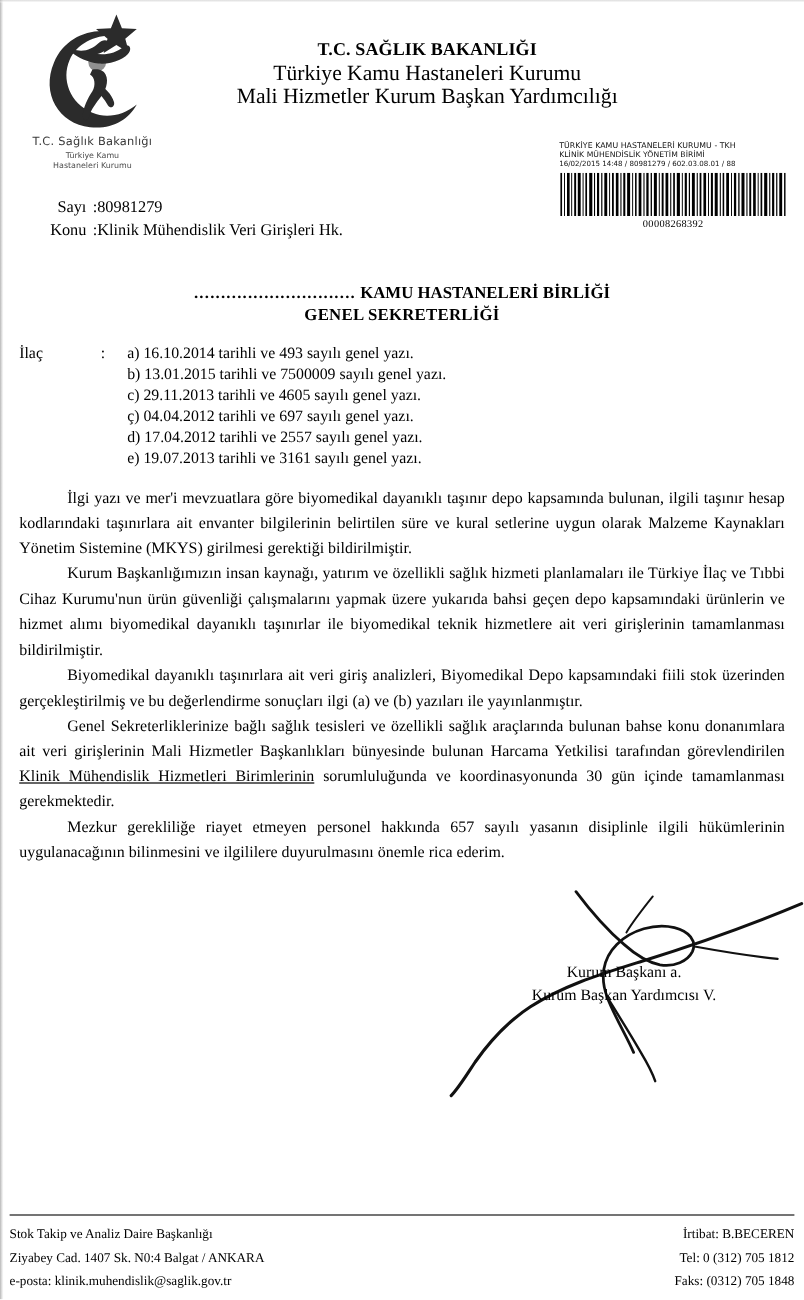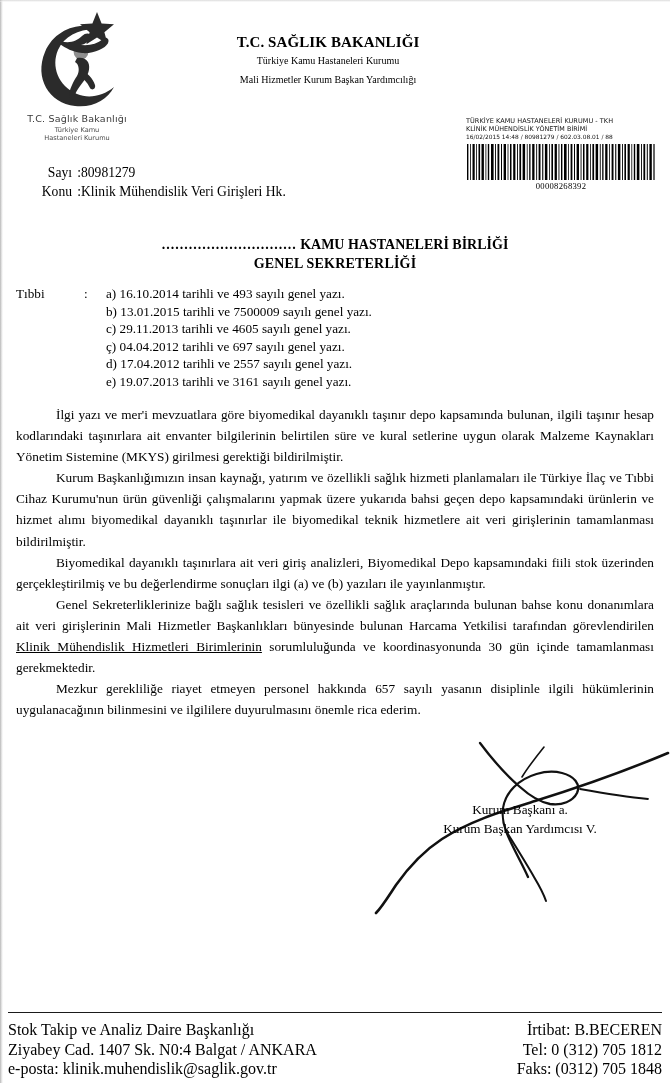--- a/index.html
+++ b/index.html
@@ -60,33 +60,33 @@
   .logo-caption-sub {
     font-family: "DejaVu Sans", sans-serif;
     font-size: 6.6px;
     line-height: 8.4px;
     color: #4a4a4a;
     margin-top: 2px;
   }
 
   .org-titles {
     position: absolute;
-    left: 138px;
+    left: 166px;
     top: 33px;
     width: 380px;
     text-align: center;
   }
   .org-line1 {
     font-size: 15px;
     font-weight: bold;
     letter-spacing: .1px;
     line-height: 19px;
   }
   .org-line2, .org-line3 {
-    font-size: 10px;
+    font-size: 18px;
     line-height: 18.5px;
   }
 
   
   .registry {
     position: absolute;
     left: 466px;
     top: 117px;
     width: 196px;
   }
@@ -203,21 +203,21 @@
     height: 1px;
     background: #1a1a1a;
   }
   .footer {
     position: absolute;
     left: 8px;
     top: 1020px;
     width: 654px;
     display: flex;
     justify-content: space-between;
-    font-size: 16px;
+    font-size: 11px;
     line-height: 19.5px;
   }
   .footer-left { text-align: left; white-space: nowrap; }
   .footer-right { text-align: right; white-space: nowrap; }
 </style>
 </head>
 <body>
 
 <div id="page">
 
@@ -348,21 +348,21 @@
   <div class="recipient">
     <div>
       <span class="dots">..............................</span>
       <span>KAMU HASTANELERİ BİRLİĞİ</span>
     </div>
     <div class="recipient-l2">GENEL SEKRETERLİĞİ</div>
   </div>
 
   <div class="ilgi">
     <div class="ilgi-head">
-      <span class="ilgi-label">Tıbbi</span>
+      <span class="ilgi-label">İlaç</span>
       <span class="ilgi-colon">:</span>
       <span class="ilgi-items">
         <span class="ilgi-item">a) 16.10.2014 tarihli ve 493 sayılı genel yazı.</span><br>
         <span class="ilgi-item">b) 13.01.2015 tarihli ve 7500009 sayılı genel yazı.</span><br>
         <span class="ilgi-item">c) 29.11.2013 tarihli ve 4605 sayılı genel yazı.</span><br>
         <span class="ilgi-item">ç) 04.04.2012 tarihli ve 697 sayılı genel yazı.</span><br>
         <span class="ilgi-item">d) 17.04.2012 tarihli ve 2557 sayılı genel yazı.</span><br>
         <span class="ilgi-item">e) 19.07.2013 tarihli ve 3161 sayılı genel yazı.</span>
       </span>
     </div>

